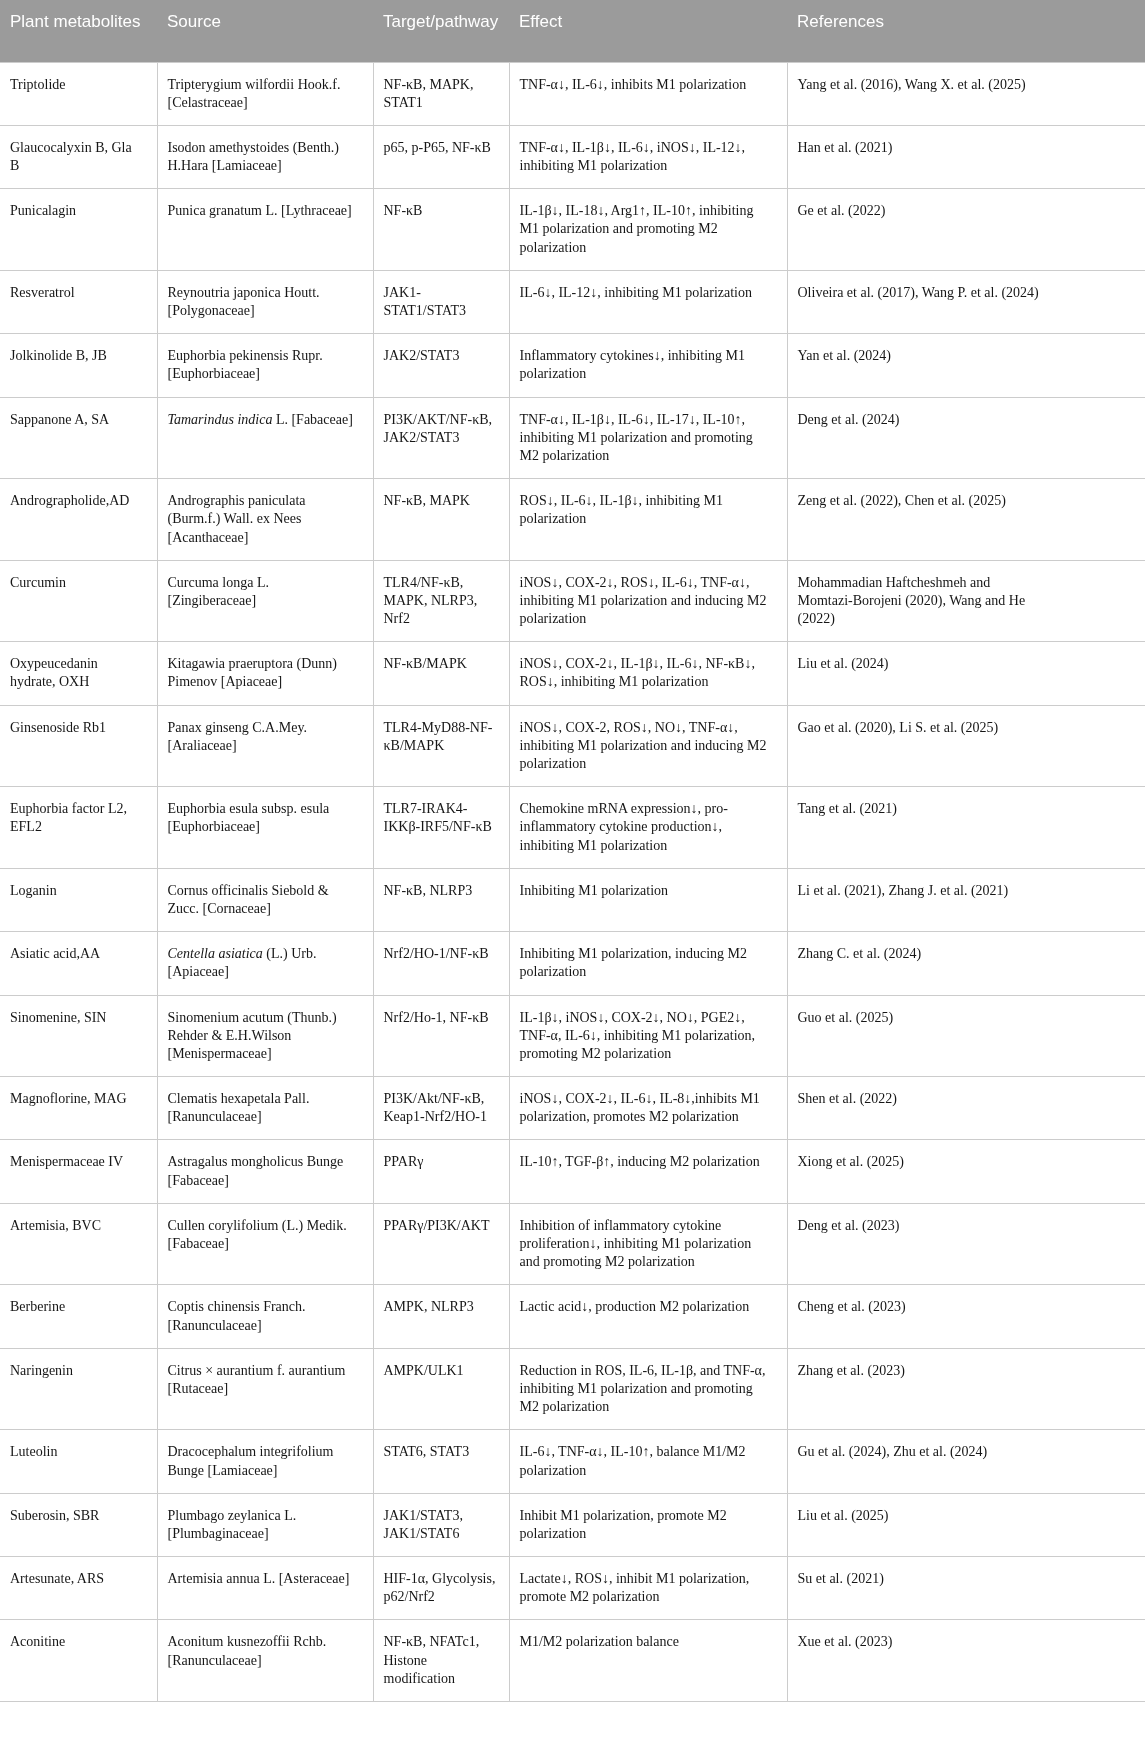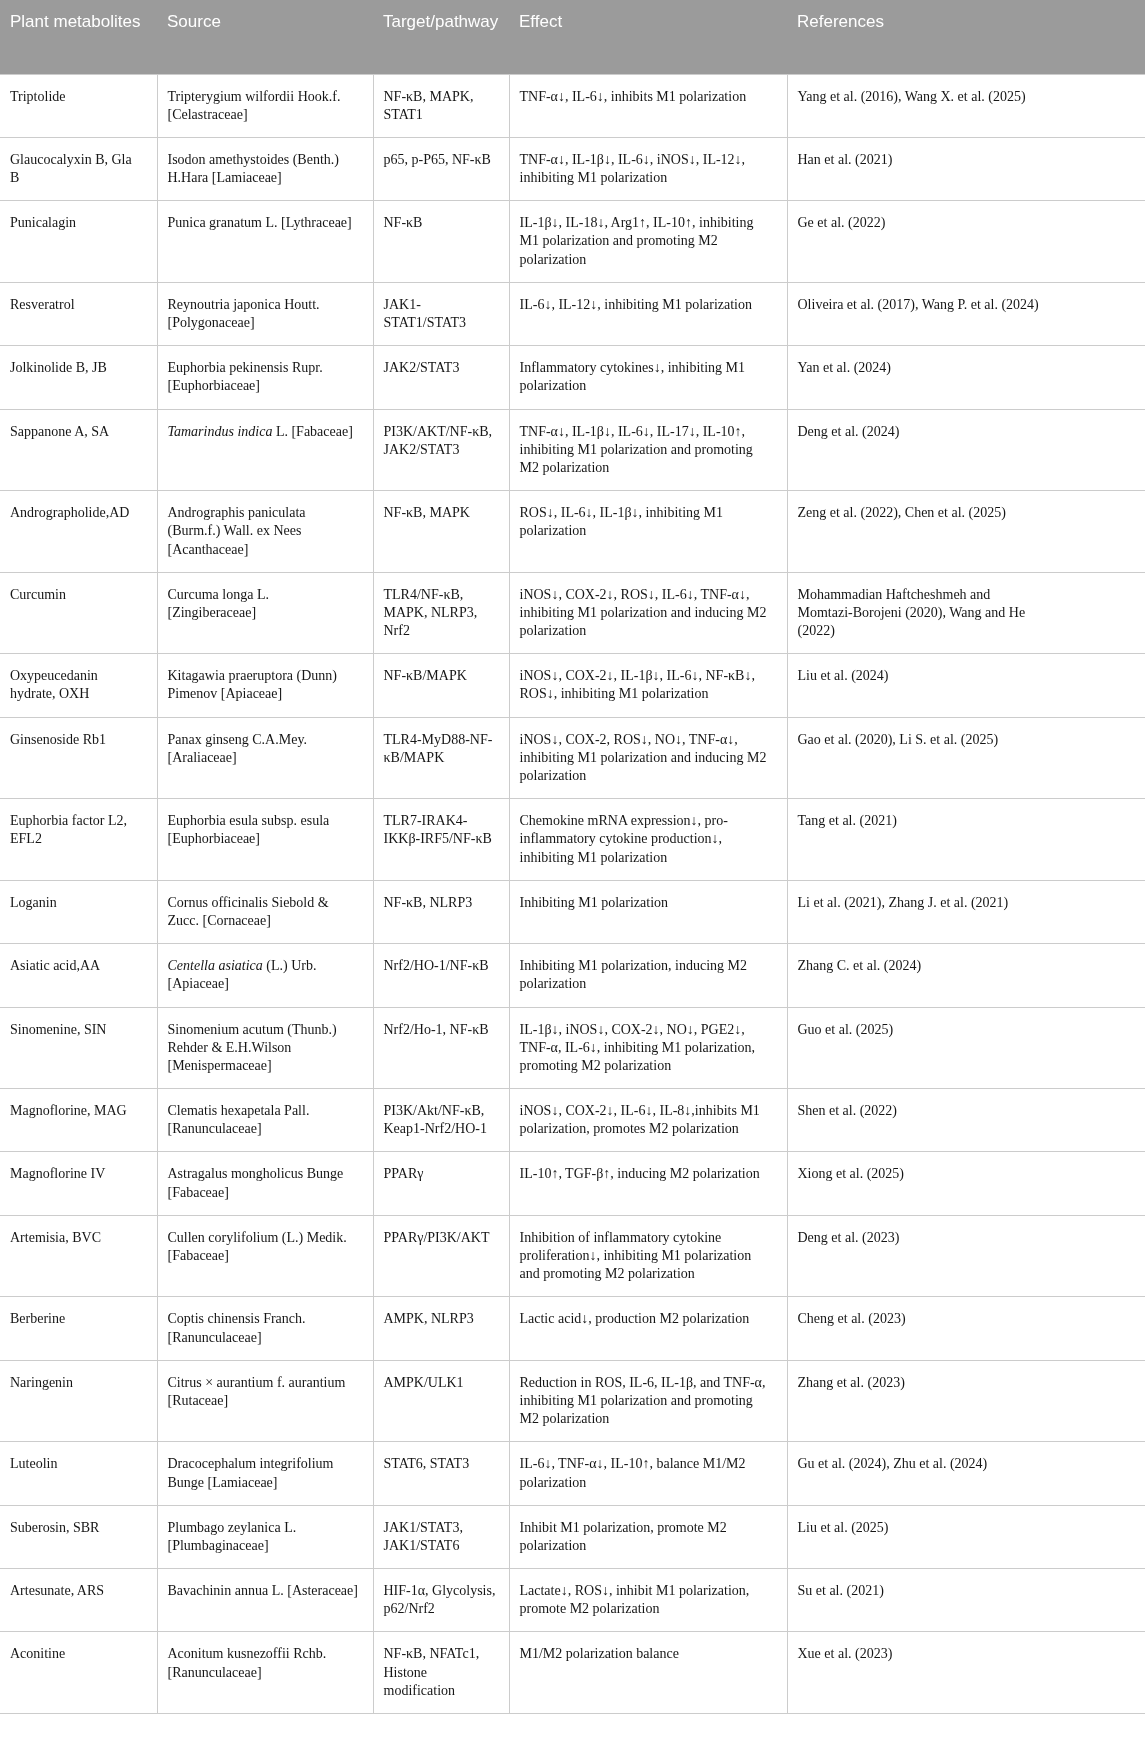--- a/index.html
+++ b/index.html
@@ -17,21 +17,21 @@
   thead th {
     background: var(--header-bg, #9b9b9b);
     color: var(--header-text, #ffffff);
     font-family: "Liberation Sans", sans-serif;
     font-weight: 400;
     font-size: 17px;
     line-height: 1.25;
     text-align: left;
     vertical-align: top;
     padding: 11px 12px 11px 10px;
-    height: 74px;
+    height: 62px;
   }
   tbody td {
     font-size: 14px;
     line-height: 1.3;
     vertical-align: top;
     padding: 13px 12px 13px 10px;
     border-top: 1px solid var(--border, #cccccc);
     word-wrap: break-word;
   }
   tbody td + td {
@@ -163,21 +163,21 @@
         <td class="col-references">Guo et al. (2025)</td>
       </tr>
       <tr>
         <td class="col-metabolites">Magnoflorine, MAG</td>
         <td class="col-source">Clematis hexapetala Pall. [Ranunculaceae]</td>
         <td class="col-target">PI3K/Akt/NF-κB, Keap1-Nrf2/HO-1</td>
         <td class="col-effect">iNOS↓, COX-2↓, IL-6↓, IL-8↓,inhibits M1 polarization, promotes M2 polarization</td>
         <td class="col-references">Shen et al. (2022)</td>
       </tr>
       <tr>
-        <td class="col-metabolites">Magnoflorine IV</td>
+        <td class="col-metabolites">Menispermaceae IV</td>
         <td class="col-source">Astragalus mongholicus Bunge [Fabaceae]</td>
         <td class="col-target">PPARγ</td>
         <td class="col-effect">IL-10↑, TGF-β↑, inducing M2 polarization</td>
         <td class="col-references">Xiong et al. (2025)</td>
       </tr>
       <tr>
         <td class="col-metabolites">Artemisia, BVC</td>
         <td class="col-source">Cullen corylifolium (L.) Medik. [Fabaceae]</td>
         <td class="col-target">PPARγ/PI3K/AKT</td>
         <td class="col-effect">Inhibition of inflammatory cytokine proliferation↓, inhibiting M1 polarization and promoting M2 polarization</td>
@@ -206,21 +206,21 @@
       </tr>
       <tr>
         <td class="col-metabolites">Suberosin, SBR</td>
         <td class="col-source">Plumbago zeylanica L. [Plumbaginaceae]</td>
         <td class="col-target">JAK1/STAT3, JAK1/STAT6</td>
         <td class="col-effect">Inhibit M1 polarization, promote M2 polarization</td>
         <td class="col-references">Liu et al. (2025)</td>
       </tr>
       <tr>
         <td class="col-metabolites">Artesunate, ARS</td>
-        <td class="col-source">Bavachinin annua L. [Asteraceae]</td>
+        <td class="col-source">Artemisia annua L. [Asteraceae]</td>
         <td class="col-target">HIF-1α, Glycolysis, p62/Nrf2</td>
         <td class="col-effect">Lactate↓, ROS↓, inhibit M1 polarization, promote M2 polarization</td>
         <td class="col-references">Su et al. (2021)</td>
       </tr>
       <tr>
         <td class="col-metabolites">Aconitine</td>
         <td class="col-source">Aconitum kusnezoffii Rchb. [Ranunculaceae]</td>
         <td class="col-target">NF-κB, NFATc1, Histone modification</td>
         <td class="col-effect">M1/M2 polarization balance</td>
         <td class="col-references">Xue et al. (2023)</td>

